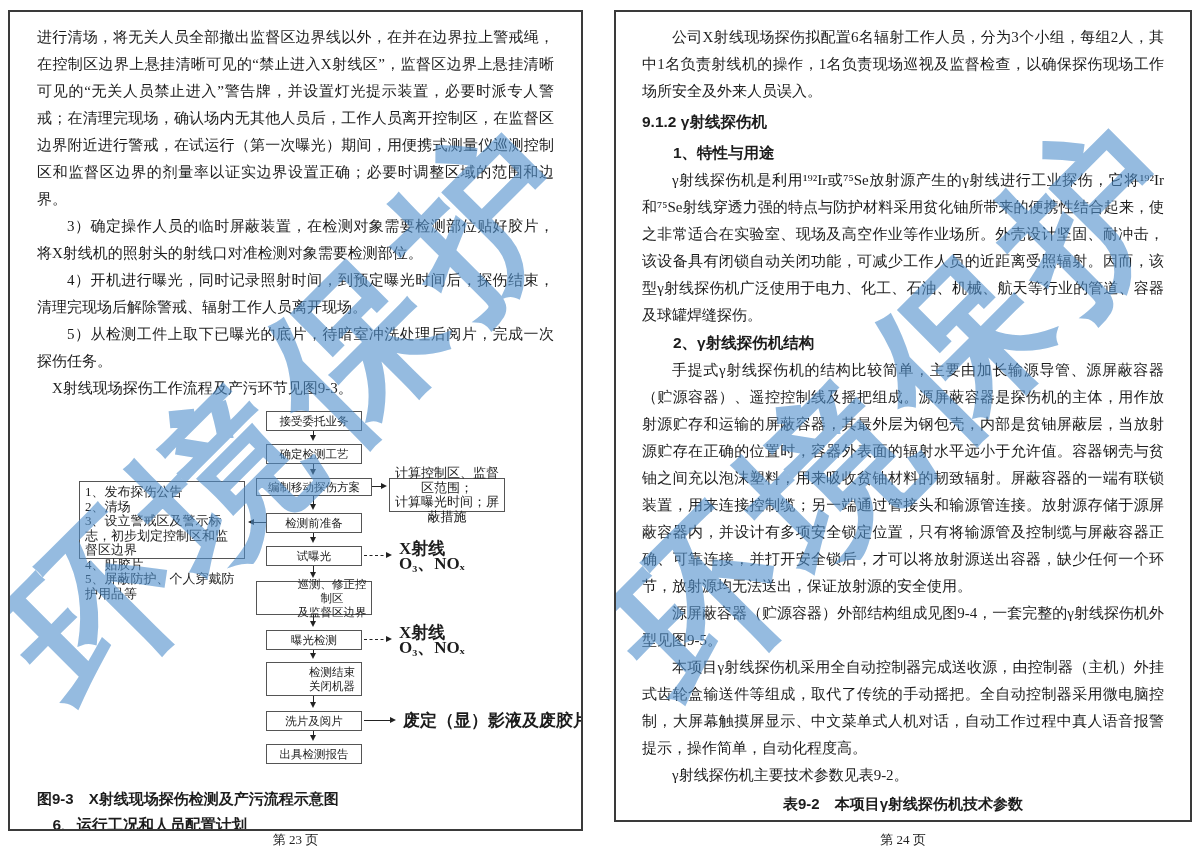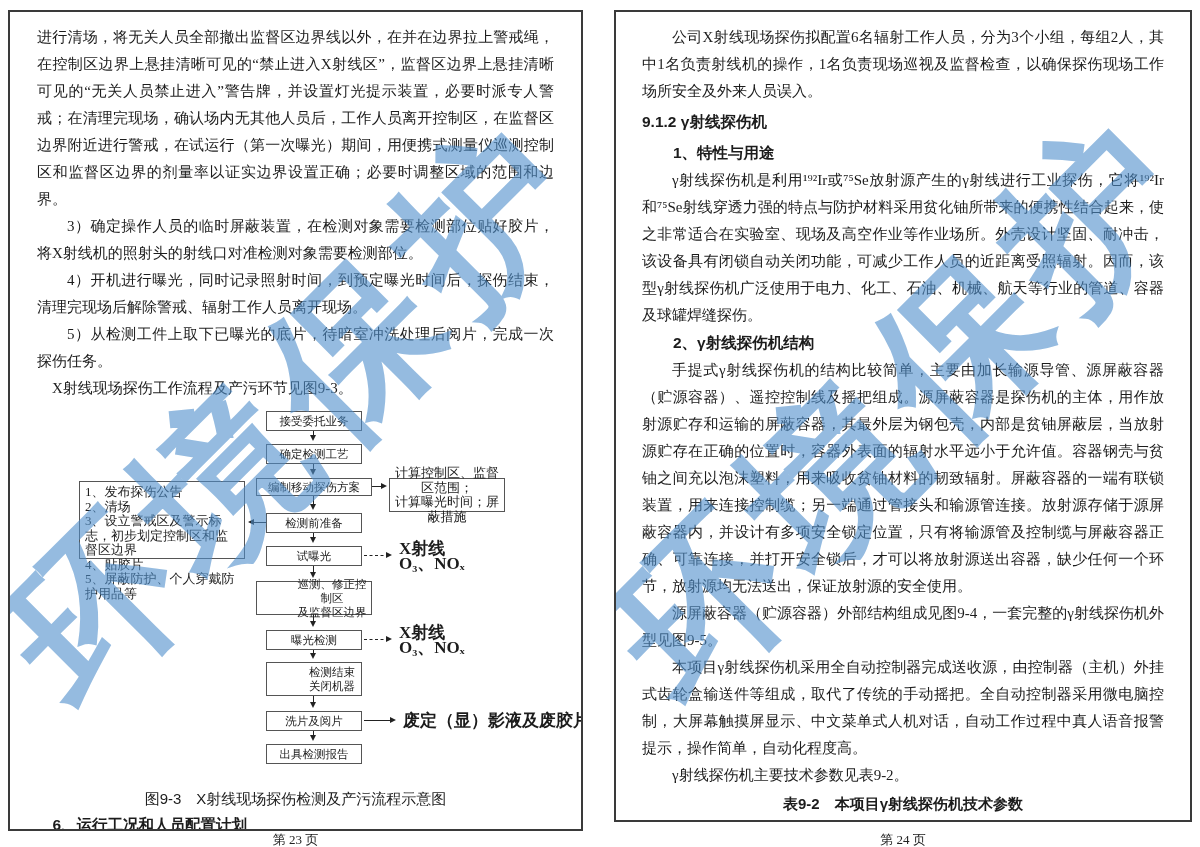--- a/index.html
+++ b/index.html
@@ -39,21 +39,21 @@
   .va::after { content:""; position:absolute; bottom:-6px; left:-4.2px;
                border:3.5px solid transparent; border-top:6px solid #222; }
   .ha { position:absolute; height:0; border-top:1.3px solid #222; z-index:1; }
   .ha.dash { border-top-style:dashed; }
   .ha.to-right::after { content:""; position:absolute; right:-6px; top:-4.2px;
                border:3.5px solid transparent; border-left:6px solid #222; }
   .ha.to-left::before { content:""; position:absolute; left:-6px; top:-4.2px;
                border:3.5px solid transparent; border-right:6px solid #222; }
   .flabel { position:absolute; font-size:17px; line-height:15px; white-space:pre-line; z-index:2;font-weight:bold; }
 
-  .fig-caption { text-align:center; font-weight:normal; font-size:15px; line-height:25px;
+  .fig-caption { font-weight:bold; font-size:15px; line-height:25px;
                  font-family:"Liberation Sans","DejaVu Sans",sans-serif; }
 
   
   .tbl-caption { text-align:center; font-weight:bold; font-size:15px; line-height:26px; margin-top:2px;
                  font-family:"Liberation Sans","DejaVu Sans",sans-serif; }
 </style>
 </head>
 <body>
 
 <div class="page" id="page-left">

